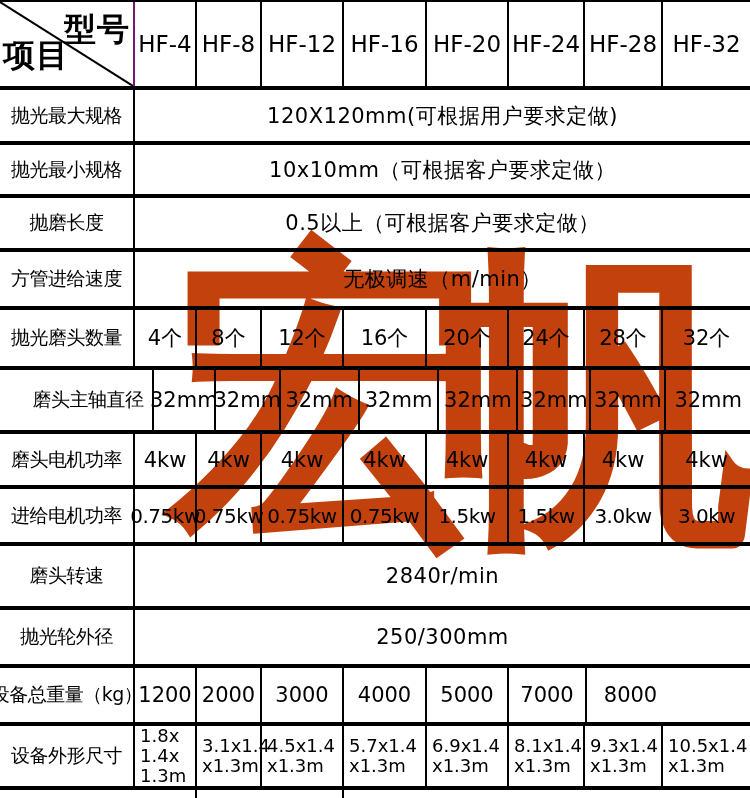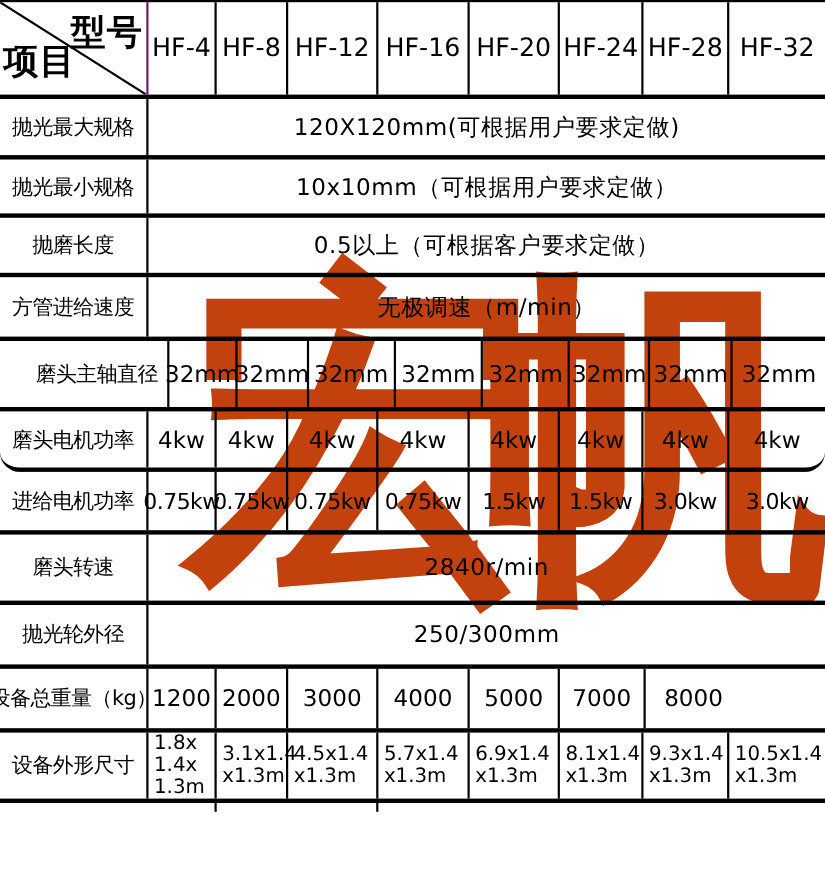--- a/index.html
+++ b/index.html
@@ -25,21 +25,21 @@
 
   
   .cl { width:135px; }
   .c1 { width:62px; } .c2 { width:65px; } .c3 { width:82px; } .c4 { width:83px; }
   .c5 { width:82px; } .c6 { width:76px; } .c7 { width:78px; } .c8 { width:87px; }
   .merged { width:615px; border-right:none; }
 
   
   .rh  { height:88px; }
   .r1  { height:55px; } .r2 { height:53px; } .r3 { height:54px; } .r4 { height:58px; }
-  .r5  { height:60px; } .r6 { height:64px;padding-left:24px; } .r7 { height:55px;border-radius:18px; } .r8 { height:57px; }
+  .r5  { height:60px; } .r6 { height:64px;padding-left:24px; } .r7 { height:55px; } .r8 { height:57px; }
   .r9  { height:64px; } .r10{ height:58px; } .r11{ height:58px; } .r12{ height:64px; }
 
   
   .corner { position:relative; border-right:2px solid #701a75; }
   .corner svg { position:absolute; left:0; top:0; }
   .corner-top {
     position:absolute; top:6px; right:3px;
     font-size:32px; font-weight:bold; letter-spacing:1px; white-space:nowrap;
   }
   .corner-bottom {
@@ -92,33 +92,44 @@
       <div class="cell c8 model last">HF-32</div>
     </div>
 
     <div class="row r1">
       <div class="cell cl lbl">抛光最大规格</div>
       <div class="cell merged val-m">120X120mm(可根据用户要求定做)</div>
     </div>
 
     <div class="row r2">
       <div class="cell cl lbl">抛光最小规格</div>
-      <div class="cell merged val-m">10x10mm（可根据用户要求定做）</div>
+      <div class="cell merged val-m">10x10mm（可根据客户要求定做）</div>
     </div>
 
     <div class="row r3">
       <div class="cell cl lbl">抛磨长度</div>
       <div class="cell merged val-m">0.5以上（可根据客户要求定做）</div>
     </div>
 
     <div class="row r4">
       <div class="cell cl lbl">方管进给速度</div>
       <div class="cell merged val-m">无极调速（m/min）</div>
     </div>
 
+    <div class="row r5">
+      <div class="cell cl lbl">抛光磨头数量</div>
+      <div class="cell c1 val">4个</div>
+      <div class="cell c2 val">8个</div>
+      <div class="cell c3 val">12个</div>
+      <div class="cell c4 val">16个</div>
+      <div class="cell c5 val">20个</div>
+      <div class="cell c6 val">24个</div>
+      <div class="cell c7 val">28个</div>
+      <div class="cell c8 val last">32个</div>
+    </div>
 
     <div class="row r6">
       <div class="cell cl lbl">磨头主轴直径</div>
       <div class="cell c1 val">32mm</div>
       <div class="cell c2 val">32mm</div>
       <div class="cell c3 val">32mm</div>
       <div class="cell c4 val">32mm</div>
       <div class="cell c5 val">32mm</div>
       <div class="cell c6 val">32mm</div>
       <div class="cell c7 val">32mm</div>

